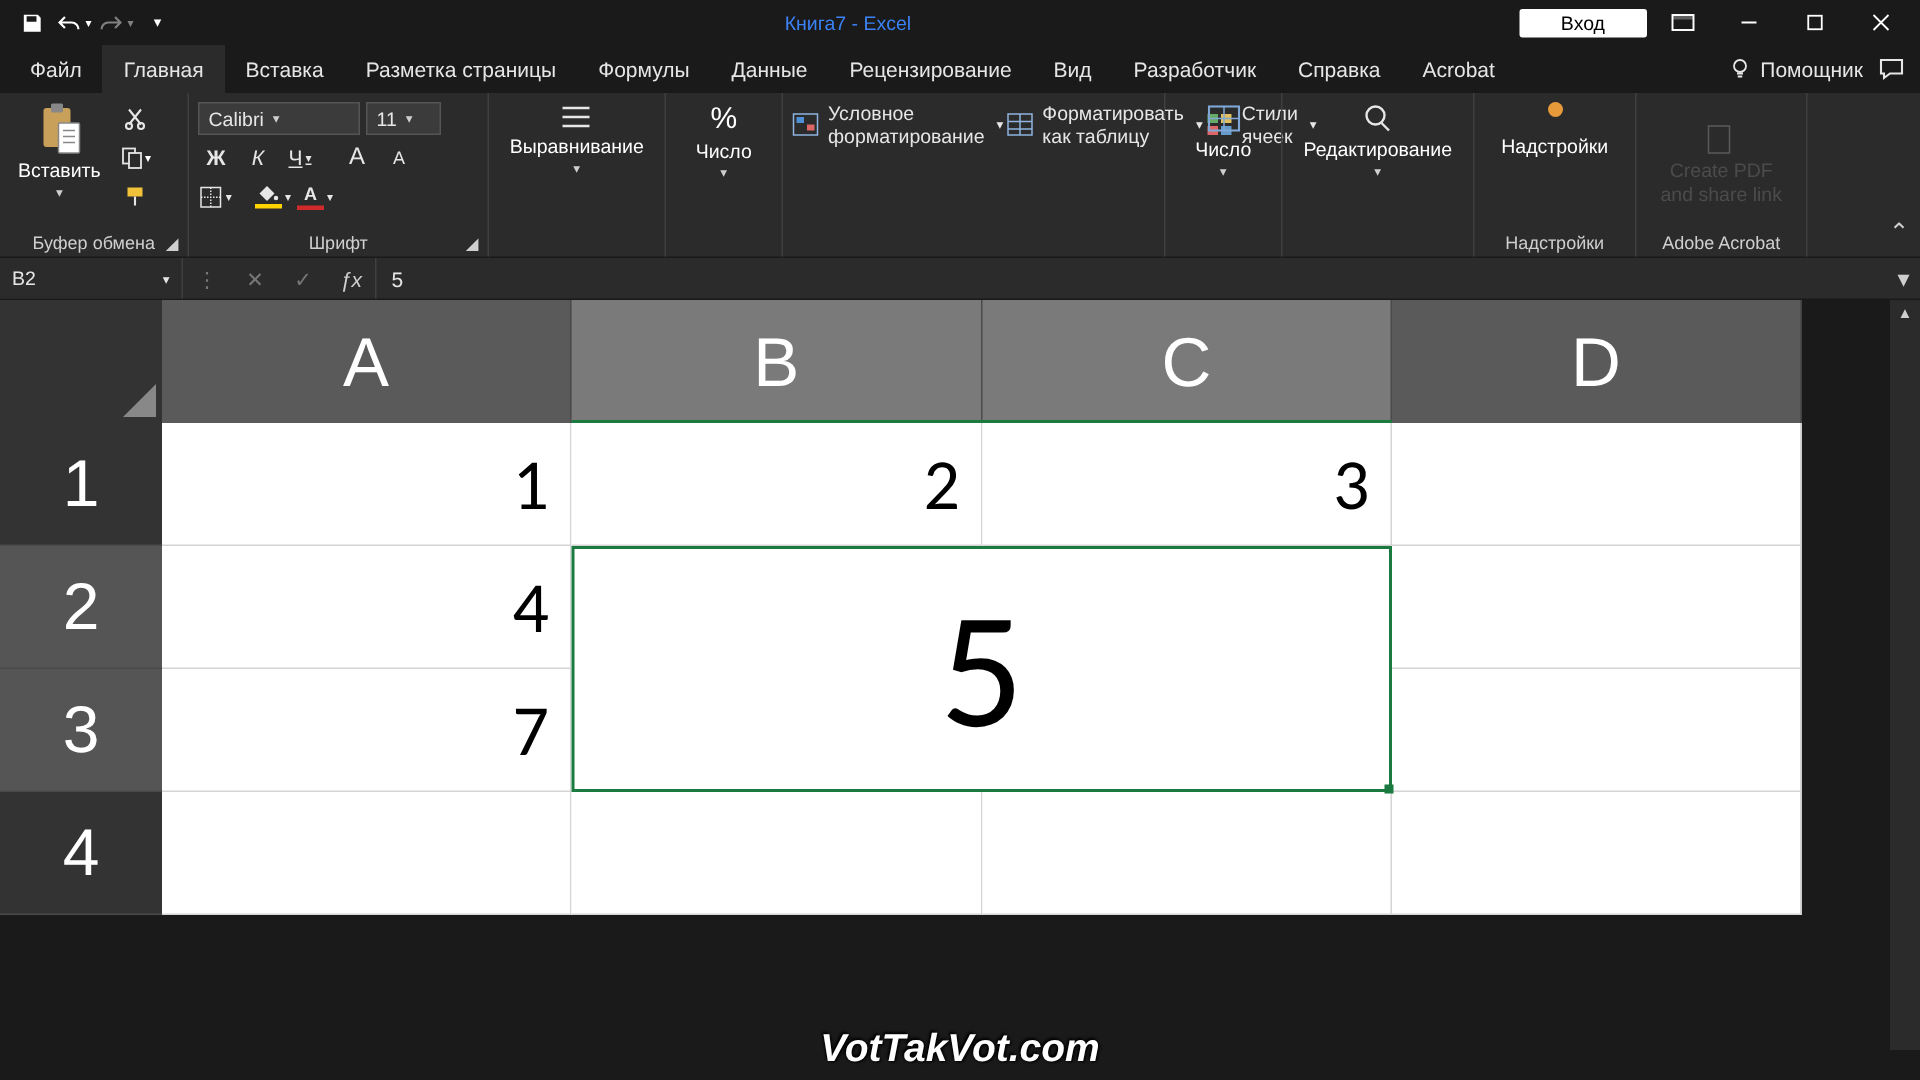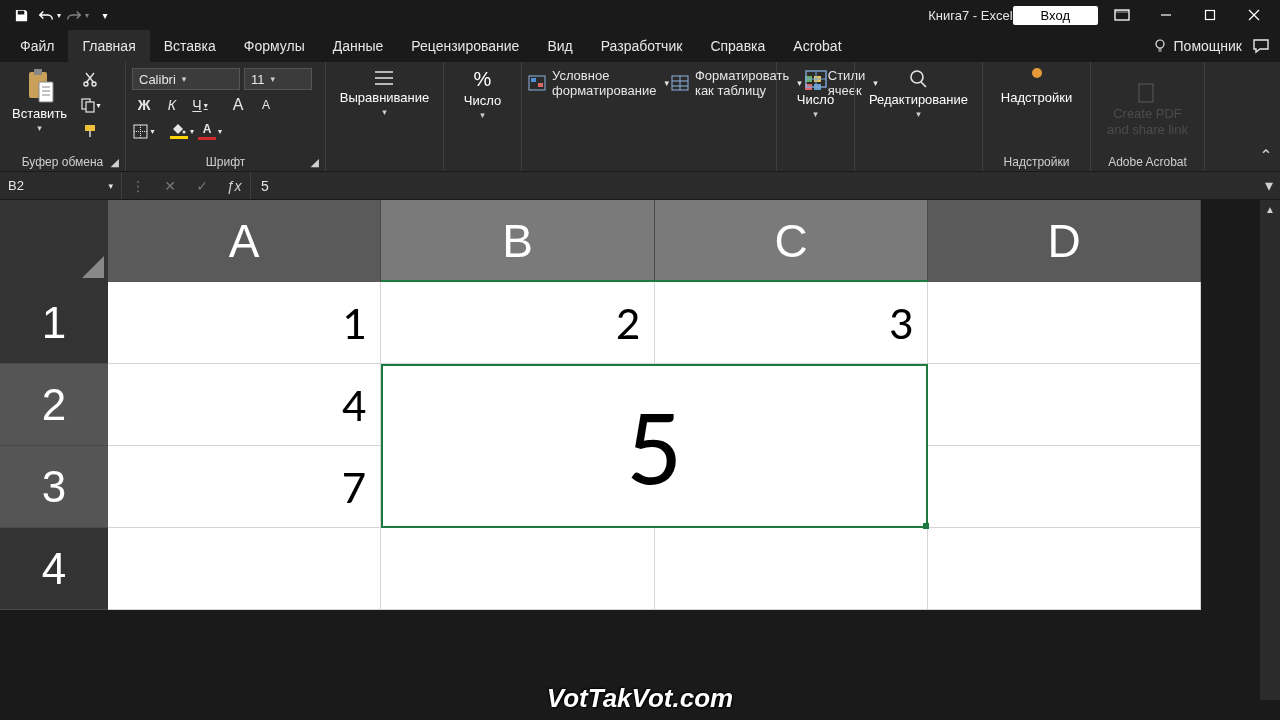--- a/index.html
+++ b/index.html
@@ -2,21 +2,21 @@
 <html><head>
 <meta charset="utf-8">
 <style>
   * { box-sizing: border-box; margin: 0; padding: 0; font-family: "Segoe UI", Arial, sans-serif; }
   body { background: #1a1a1a; width: 1280px; height: 720px; overflow: hidden; color: #fff; position: relative; }
 
   
   .titlebar { height: 30px; background: #1a1a1a; display: flex; align-items: center; justify-content: space-between; padding: 0 6px 0 8px; }
   .titlebar-left { display: flex; align-items: center; gap: 2px; }
   .qat-btn { width: 26px; height: 26px; display: flex; align-items: center; justify-content: center; color: #fff; font-size: 14px; }
-  .titlebar-center { flex: 1; text-align: right; color: #e5e5e5; font-size: 13px; }
+  .titlebar-center { flex: 1; text-align: center; color: #3b82f6; font-size: 13px; }
   .titlebar-right { display: flex; align-items: center; gap: 4px; }
   .login-btn { background: #fff; color: #000; padding: 2px 28px; font-size: 13px; border-radius: 2px; }
   .win-btn { width: 40px; height: 26px; display: flex; align-items: center; justify-content: center; color: #fff; font-size: 12px; }
 
   
   .ribbon-tabs { height: 32px; background: #1a1a1a; display: flex; align-items: stretch; padding-left: 6px; }
   .ribbon-tab { padding: 0 14px; display: flex; align-items: center; font-size: 14px; color: #e6e6e6; cursor: pointer; }
   .ribbon-tab.active { background: #2b2b2b; }
   .ribbon-right { margin-left: auto; display: flex; align-items: center; padding-right: 10px; gap: 10px; }
   .tell-me { display: flex; align-items: center; gap: 6px; color: #e6e6e6; font-size: 14px; }
@@ -142,20 +142,21 @@
           <path stroke="#fff" stroke-width="1.2" d="M1 1l10 10M11 1L1 11"></path>
         </svg>
       </div>
   </div>
 </div>
 
 <div class="ribbon-tabs">
   <div class="ribbon-tab">Файл</div>
   <div class="ribbon-tab active">Главная</div>
   <div class="ribbon-tab">Вставка</div>
+  <div class="ribbon-tab">Разметка страницы</div>
   <div class="ribbon-tab">Формулы</div>
   <div class="ribbon-tab">Данные</div>
   <div class="ribbon-tab">Рецензирование</div>
   <div class="ribbon-tab">Вид</div>
   <div class="ribbon-tab">Разработчик</div>
   <div class="ribbon-tab">Справка</div>
   <div class="ribbon-tab">Acrobat</div>
   <div class="ribbon-right">
     <div class="tell-me">
       <span>
@@ -218,21 +219,21 @@
   </div>
 
   <div class="rgroup" style="width:200px">
     <div class="rgroup-inner">
       <div class="font-col" style="width:100%">
         <div class="font-row">
           <div class="combo" style="width:108px">
               <span>Calibri</span>
               <span class="caret">▾</span>
             </div>
-          <div class="combo" style="width:68px">
+          <div class="combo" style="width:50px">
               <span>11</span>
               <span class="caret">▾</span>
             </div>
         </div>
         <div class="font-row">
           <div class="fmt-btn bold">Ж</div>
           <div class="fmt-btn italic">К</div>
           <div class="fmt-btn under">
               <span>Ч</span>
               <span class="caret">▾</span>

